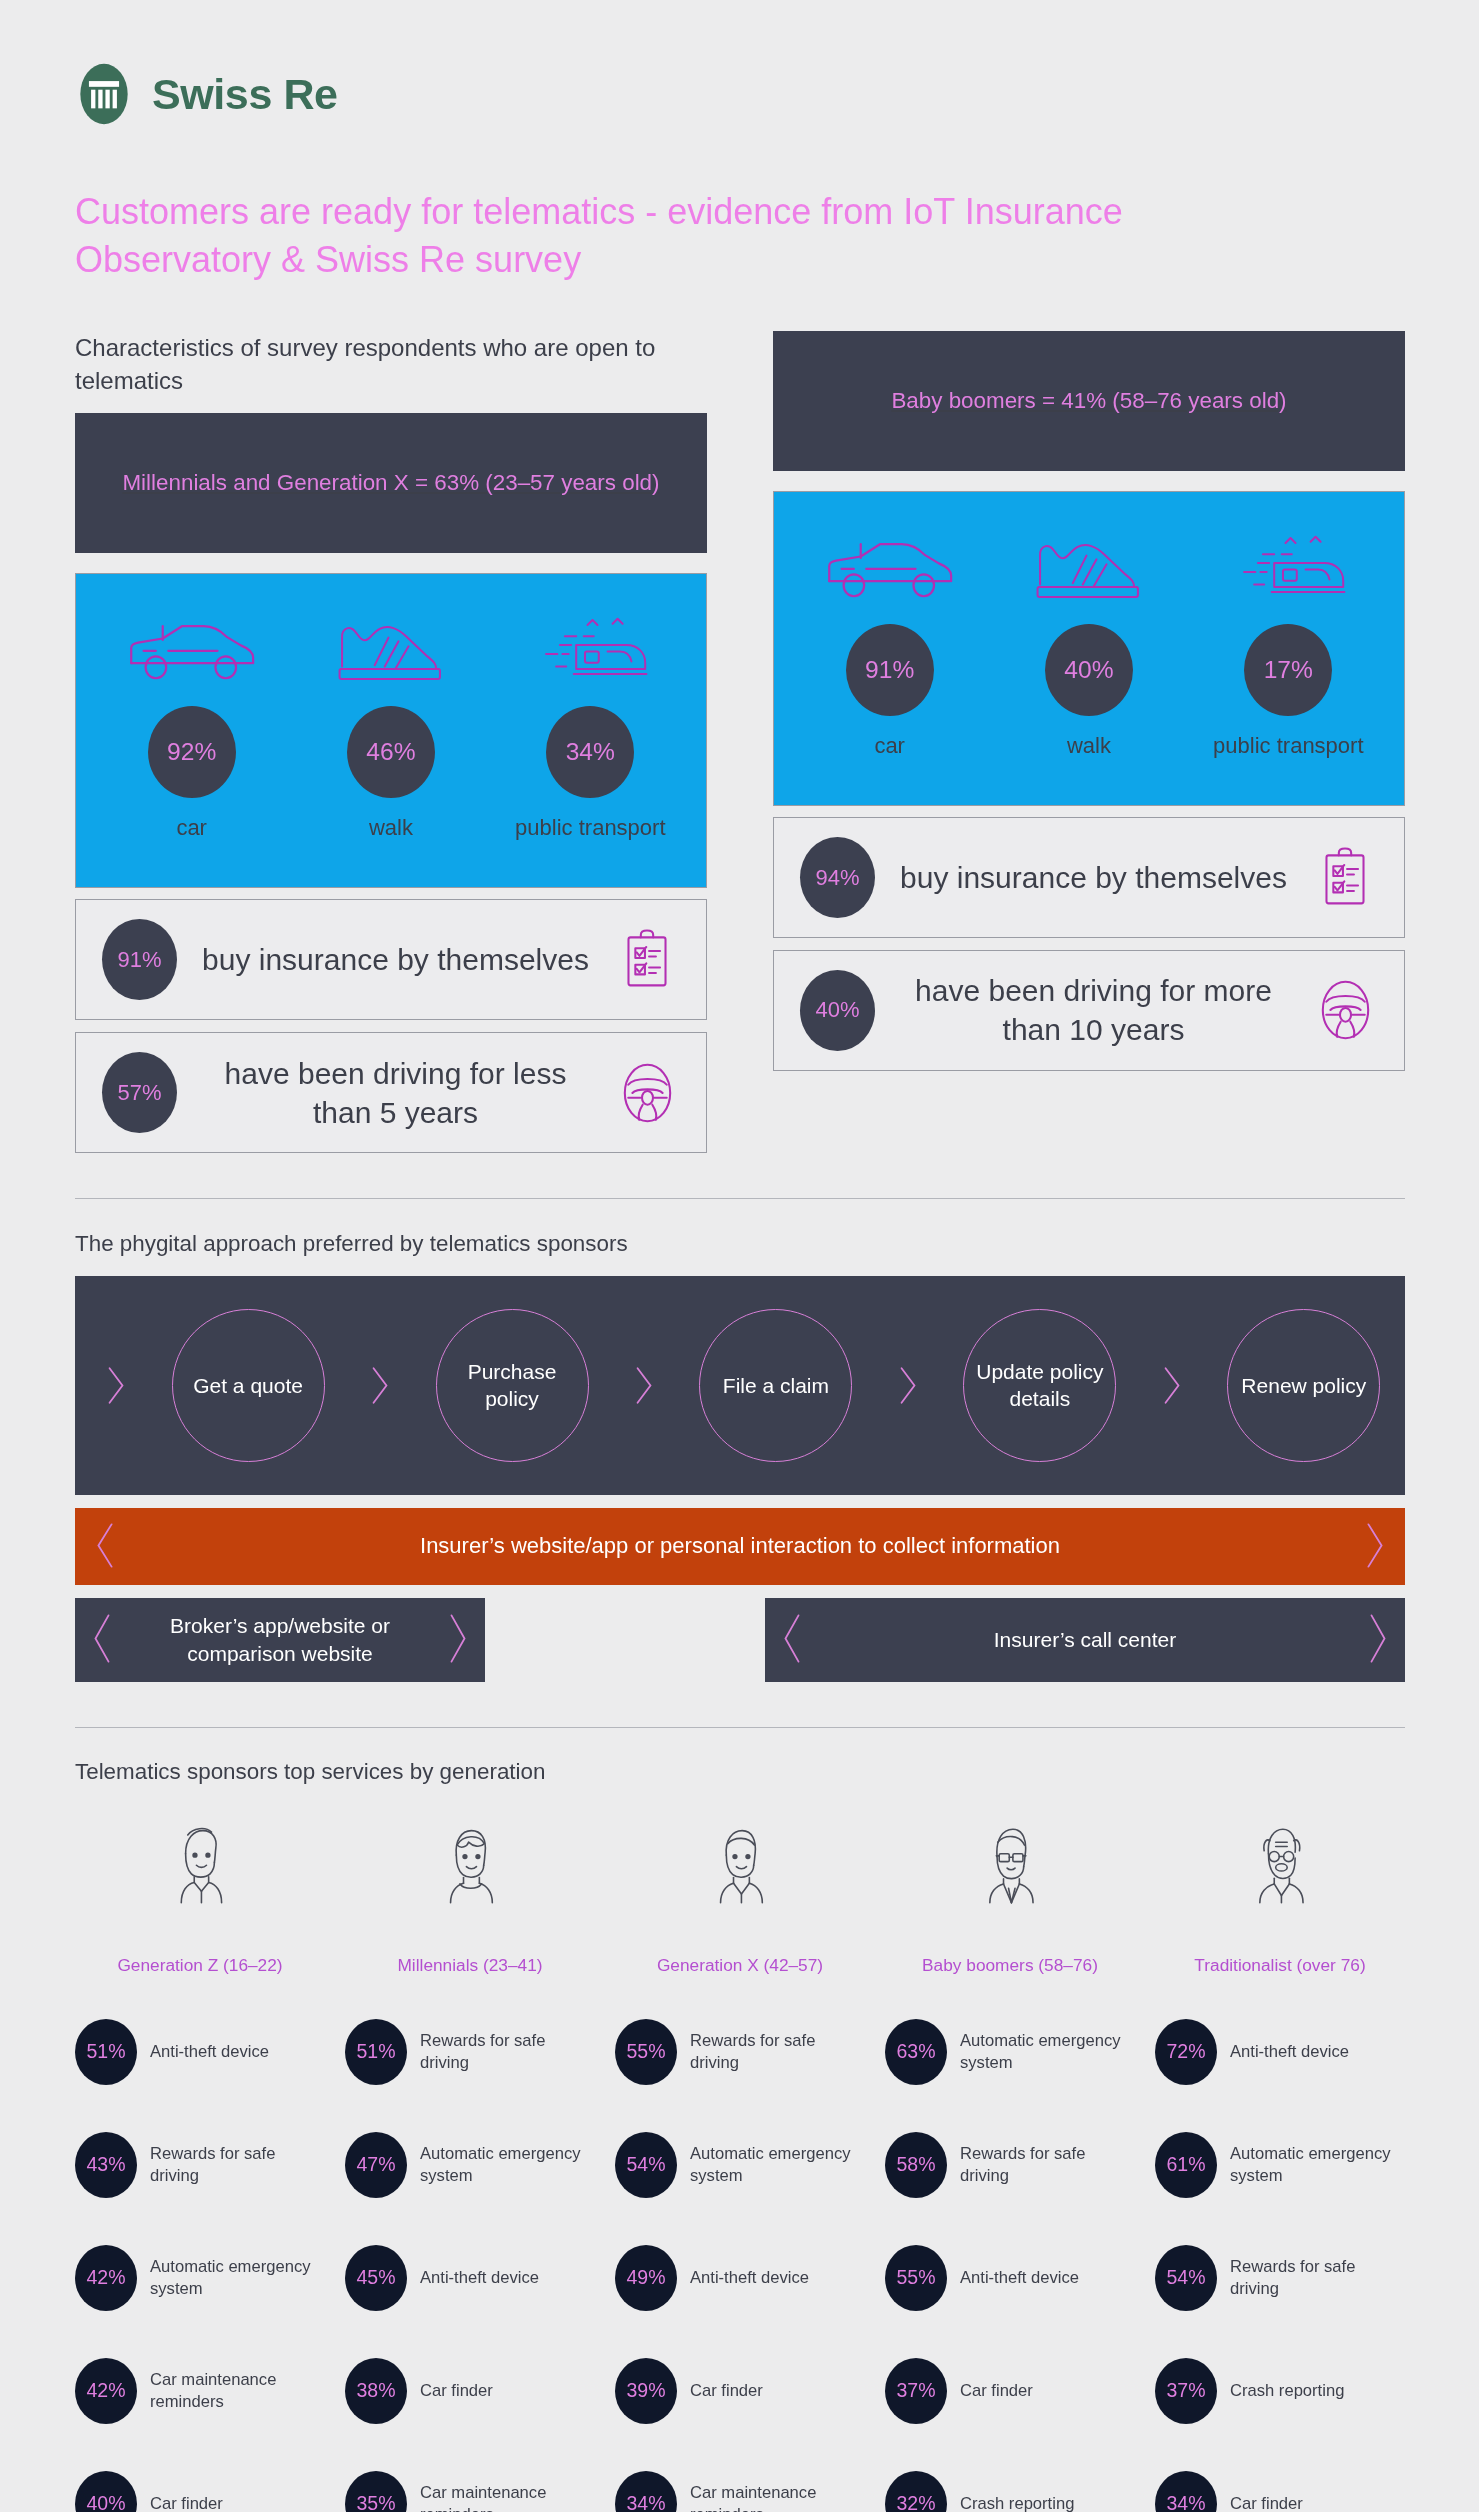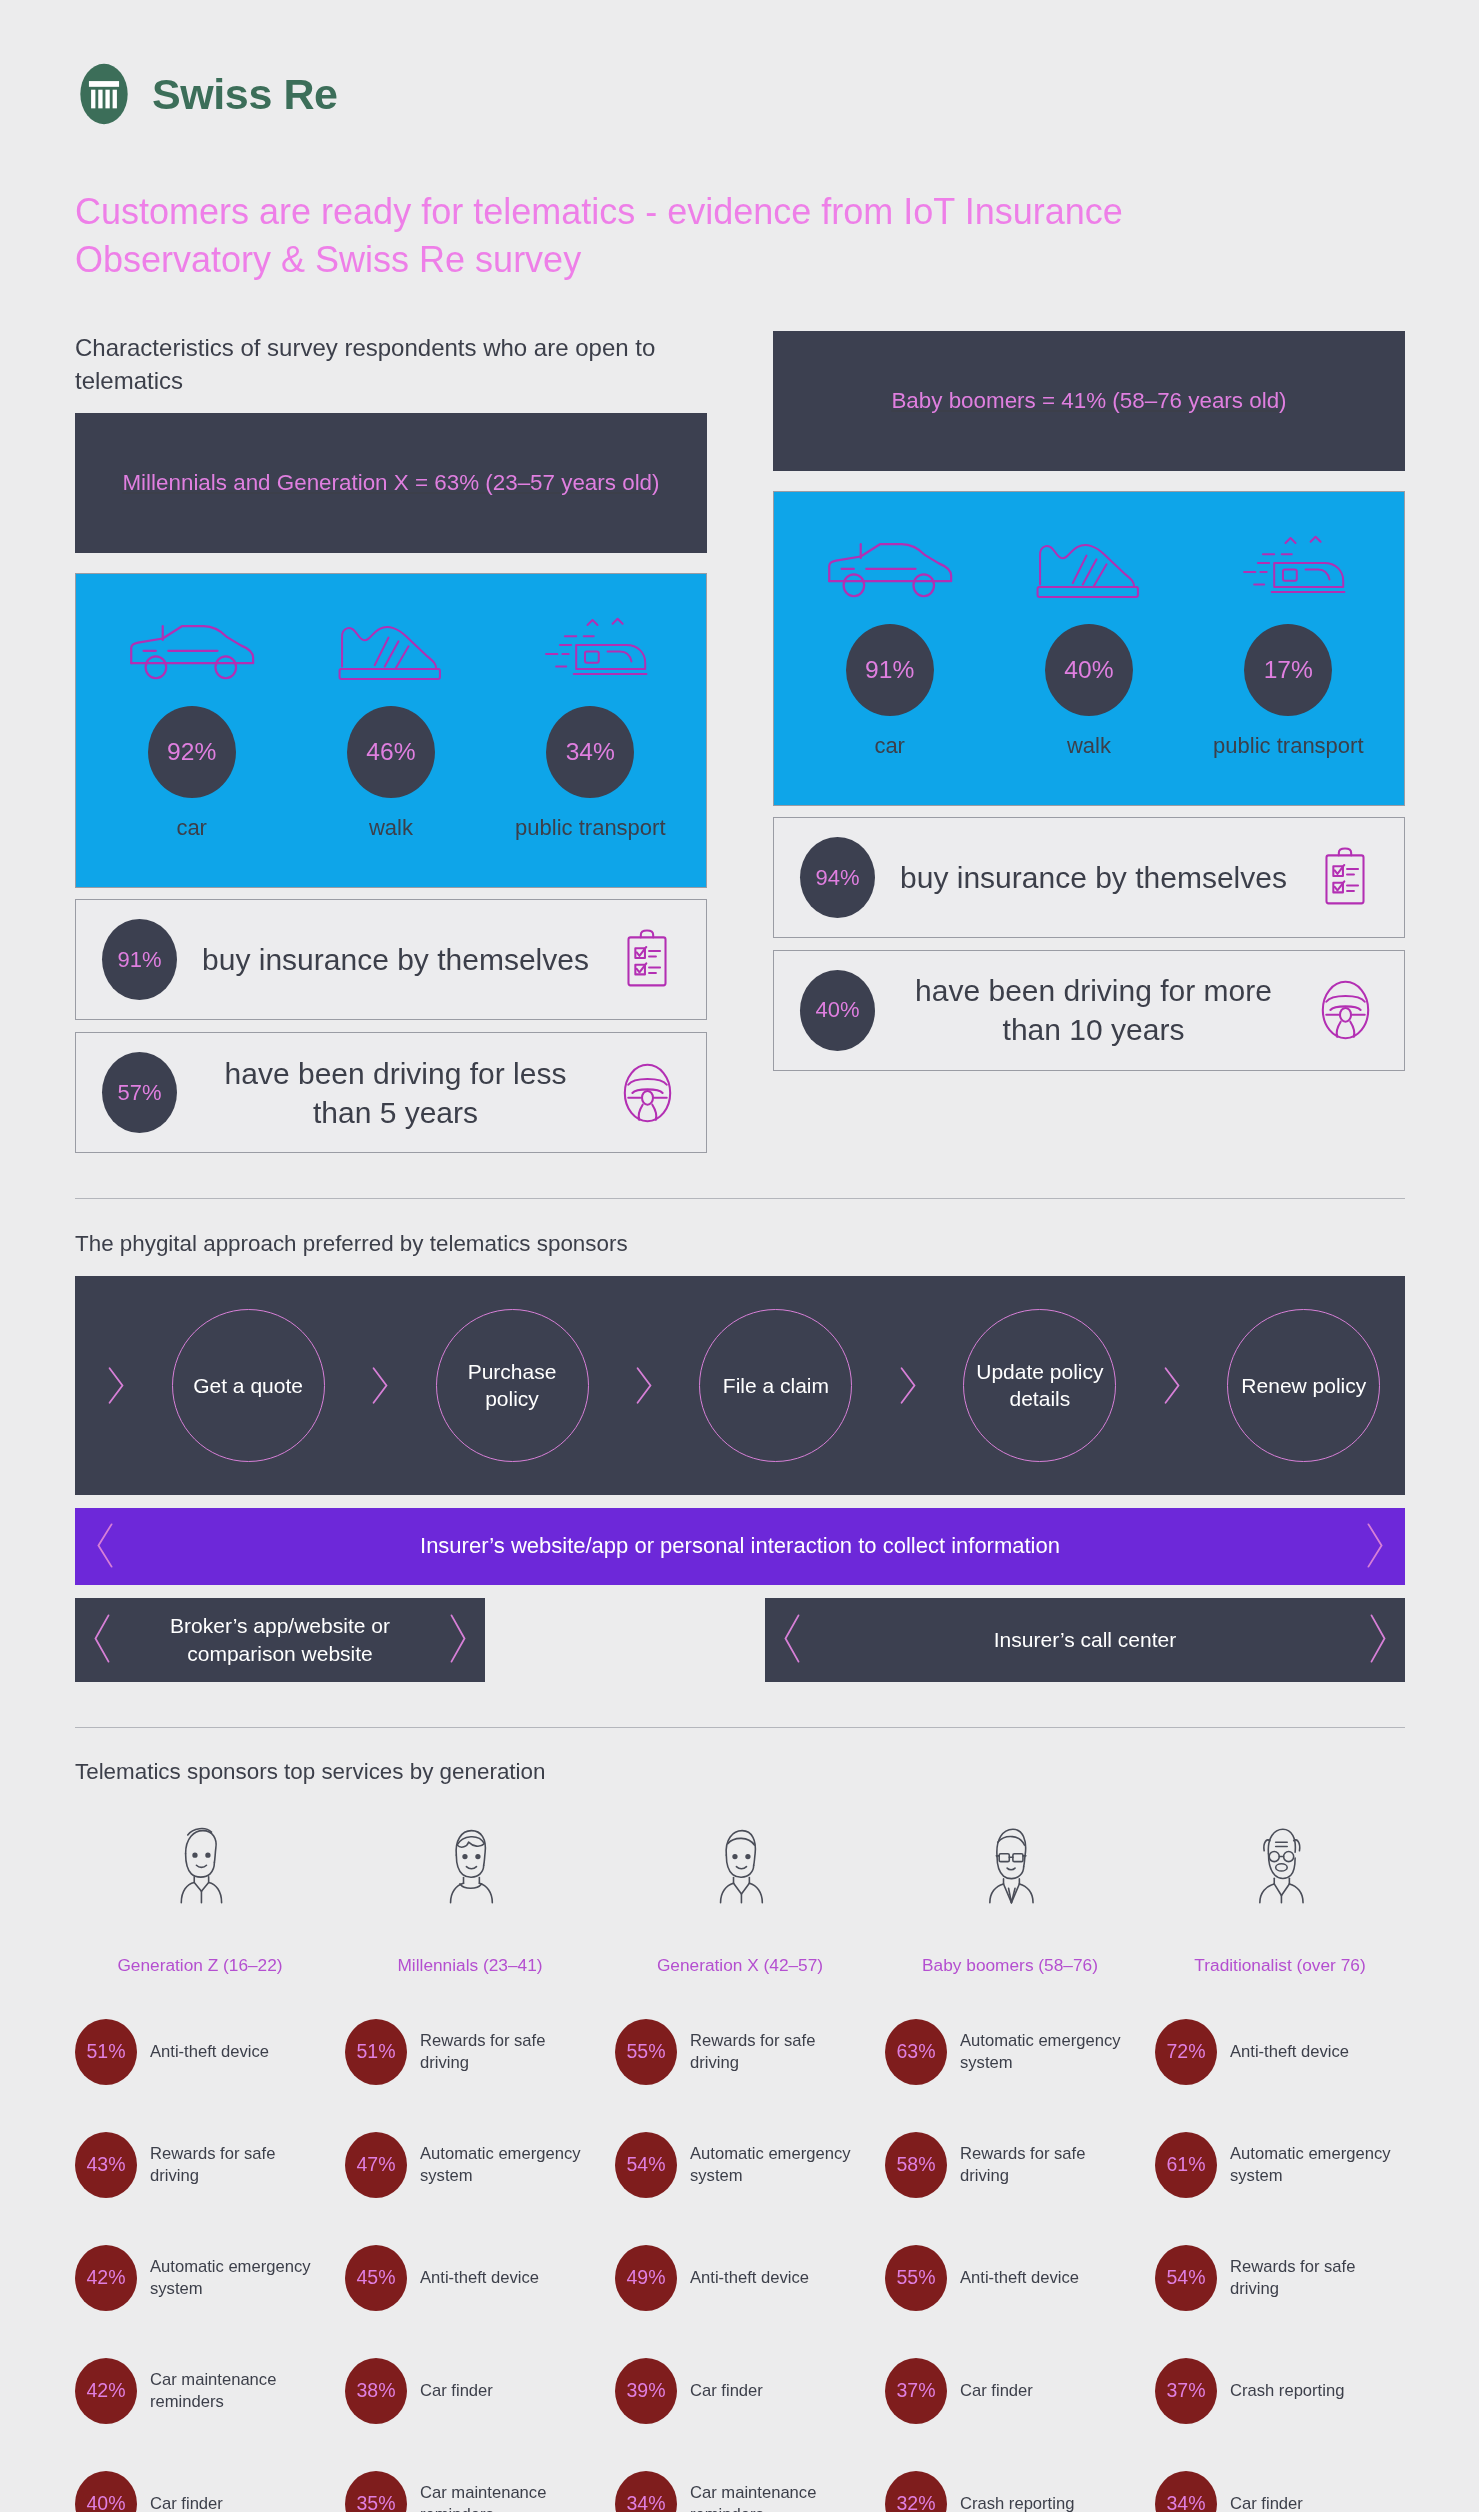--- a/index.html
+++ b/index.html
@@ -104,21 +104,21 @@
     display: flex; align-items: center; justify-content: center;
     flex: none;
   }
   .flow-circle span {
     color: #ffffff; font-size: 21px; text-align: center; line-height: 1.3;
     padding: 0 10px;
   }
   .flow-chev { flex: none; width: 33px; display: flex; justify-content: center; }
 
   .wide-bar {
-    background: #6d28d9;
+    background: #c2410c;
     margin-top: 13px;
     height: 77px;
     display: flex; align-items: center; justify-content: space-between;
     padding: 0 19px;
   }
   .wide-bar-text { color: #fff; font-size: 22px; text-align: center; flex: 1 1 auto; }
   .bar-row { display: flex; gap: 0; margin-top: 13px; align-items: stretch; }
   .half-bar {
     background: #3c4050;
     height: 84px;
@@ -136,21 +136,21 @@
   .gen-head { display: flex; flex-direction: column; align-items: center; gap: 36px; }
   .gen-avatar { height: 87px; display: flex; align-items: flex-end; justify-content: center; }
   .gen-label {
     margin-top: 11.6px; font-size: 17.3px; color: #b44fd0; text-align: center;
     white-space: nowrap;
   }
   .svc-list { margin-top: 19px; }
   .svc-row { display: flex; align-items: center; gap: 13px; height: 113px; }
   .svc-oval {
     width: 62px; height: 66px; border-radius: 50%;
-    background: #7f1d1d; flex: none;
+    background: #0f172a; flex: none;
     display: flex; align-items: center; justify-content: center;
   }
   .svc-oval span { color: #e07fe0; font-size: 19.5px; }
   .svc-label { font-size: 16.6px; line-height: 1.32; color: #3c3f4a; }
 </style>
 </head>
 <body>
 
 <div class="page">
 

